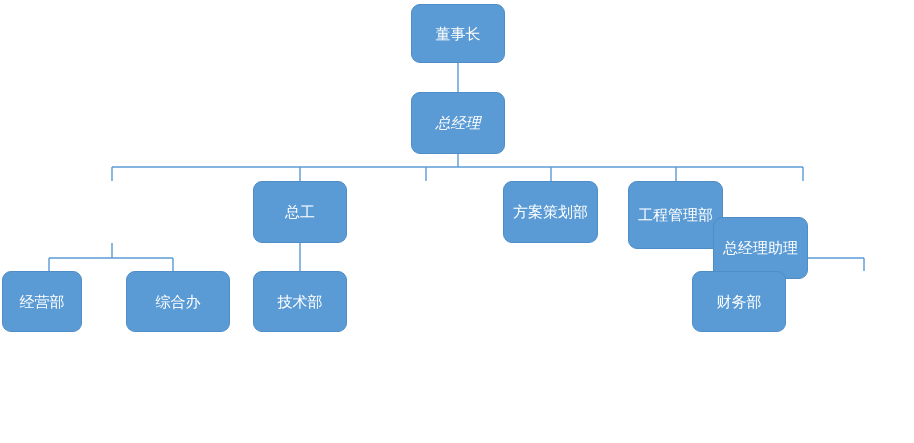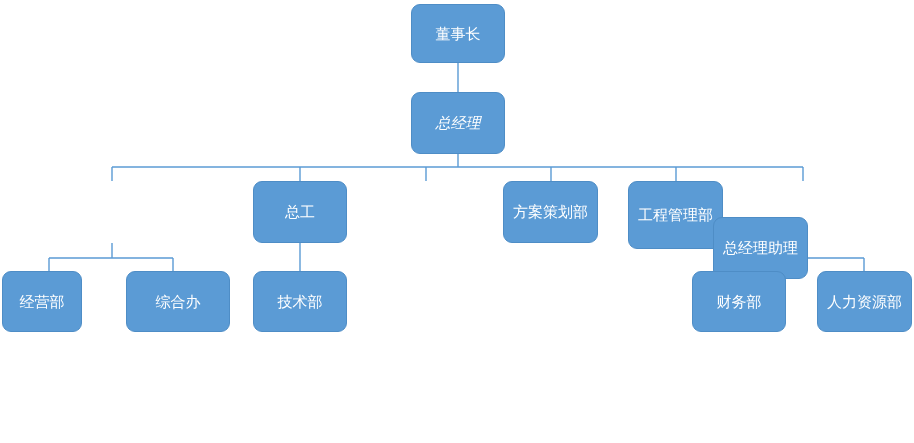--- a/index.html
+++ b/index.html
@@ -113,17 +113,14 @@
   </div>
 
   <div class="org-box n-finance">
     <span>财务部</span>
   </div>
 
   <div class="org-box n-technical">
     <span>技术部</span>
   </div>
 
-  <div class="org-box n-hr">
-    <span>人力资源部</span>
-  </div>
 
 </div>
 
 </body></html>

